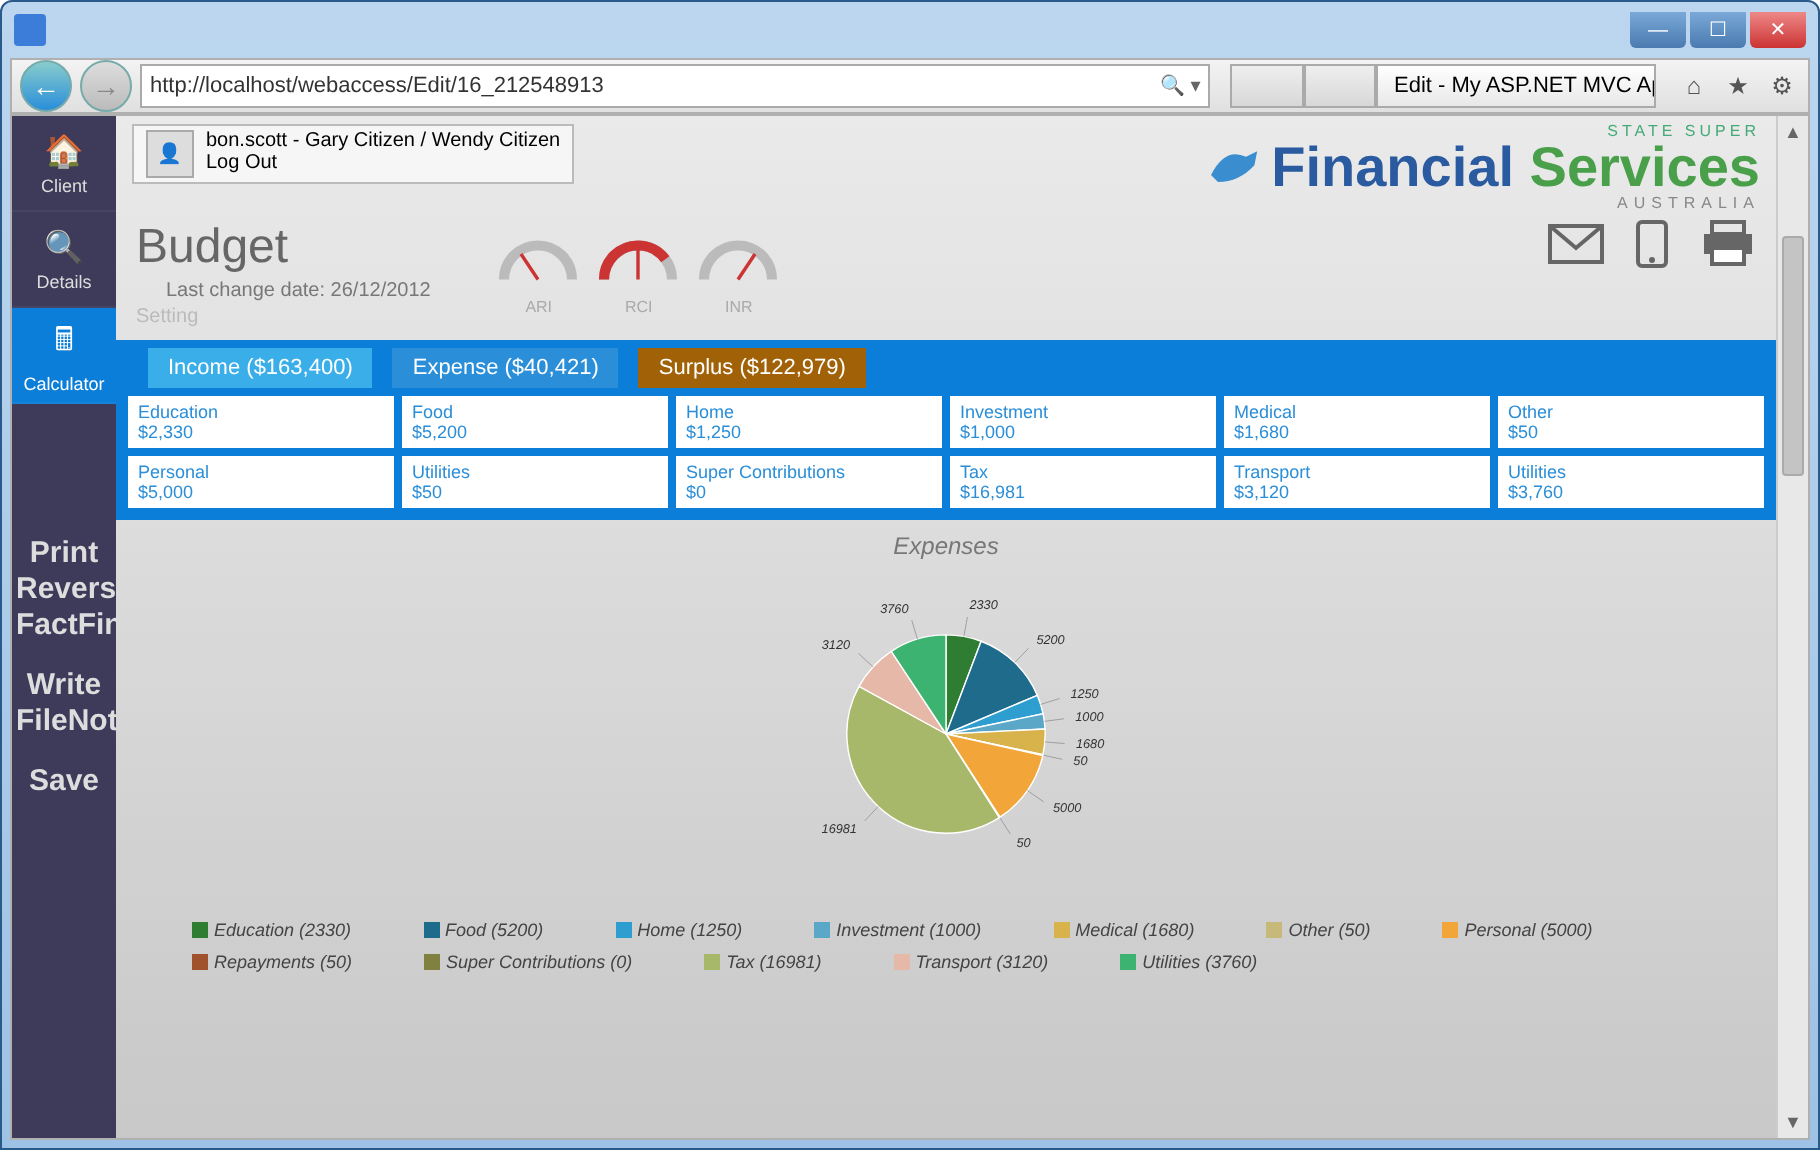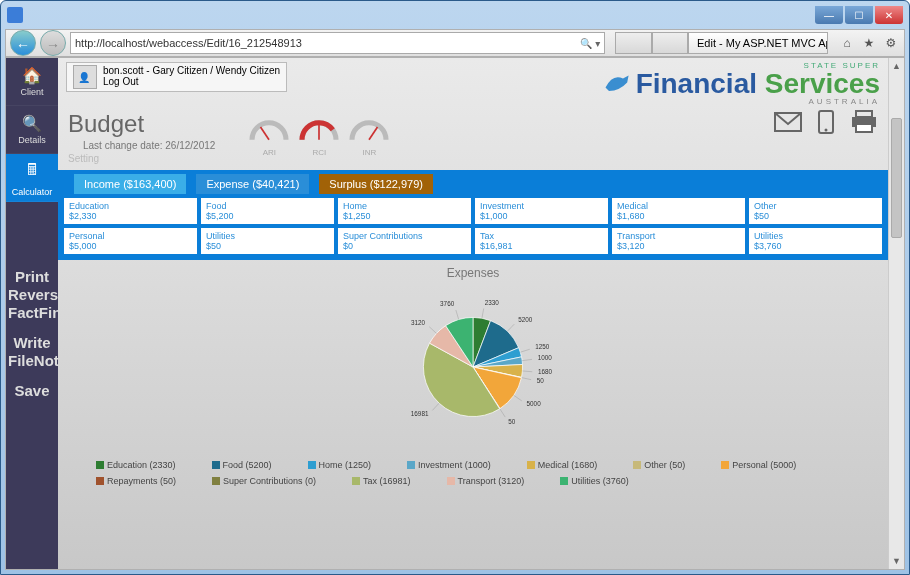--- a/index.html
+++ b/index.html
@@ -71,21 +71,21 @@
 .sumtab.inc { background:#3aaee8; }
 .sumtab.exp { background:#2a8ed8; }
 .sumtab.sur { background:#a16207; }
 
 .cards { display:flex; flex-wrap:wrap; gap:4px; margin-top:4px; }
 .card { width:calc((100% - 20px)/6); background:#fff; padding:3px 5px; font-size:9px; cursor:pointer; }
 .card .nm { color:#2a8ed8; }
 .card .vl { color:#2a8ed8; }
 
 
-.chartwrap { flex:1; padding:6px 10px; overflow:hidden; font-size:10px; color:#444; }
+.chartwrap { flex:1; padding:6px 10px; overflow:hidden; font-size:10px; color:#444;font-style:italic; }
 .chartwrap .ctitle { text-align:center; font-size:12px; color:#777; margin-bottom:2px; }
 .chartarea { display:flex; justify-content:center; position:relative; }
 .pie { width:170px; height:170px; }
 .legend { margin-top:6px; font-size:9px; line-height:1.6; }
 .legend .li { display:inline-flex; align-items:center; margin-right:8px;padding-left:28px; }
 .legend .sw { width:8px; height:8px; margin-right:3px; display:inline-block; }
 
 .scrollbar { width:16px; background:#e8e8e8; border-left:1px solid #ccc; position:relative; }
 .scrollbar .thumb { position:absolute; left:2px; right:2px; top:60px; height:120px; background:#c4c4c4; border:1px solid #aaa; border-radius:2px; cursor:pointer;}
 .scrollbar .arr { position:absolute; left:0; right:0; height:16px; display:flex; align-items:center; justify-content:center; color:#666; font-size:9px; cursor:pointer;}

